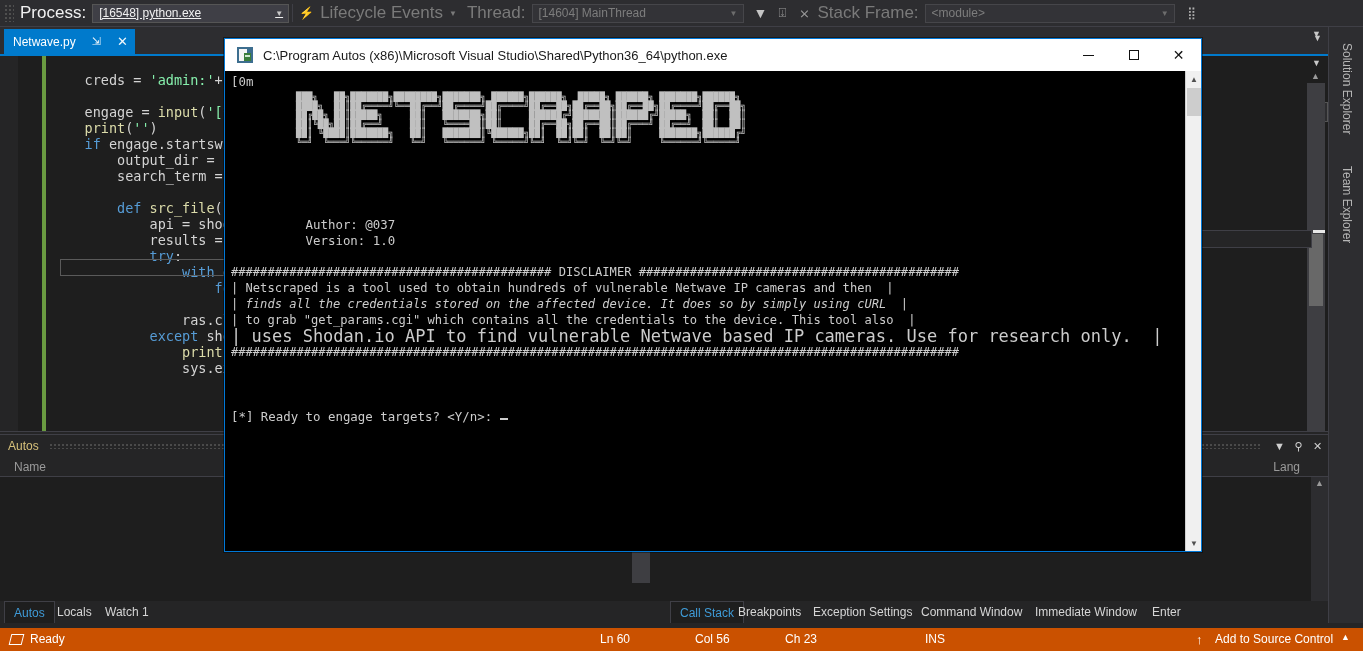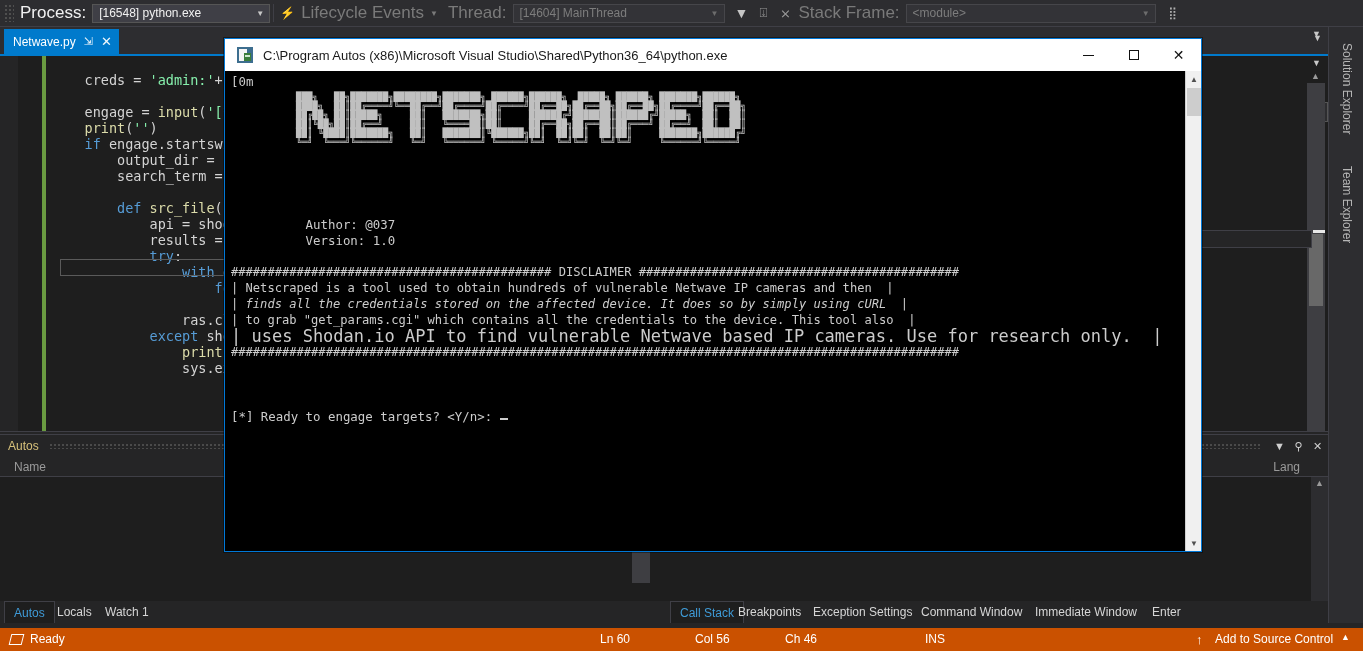--- a/index.html
+++ b/index.html
@@ -13,32 +13,32 @@
   .grip{width:10px;height:18px;background:
      radial-gradient(#555 40%,transparent 41%) 0 0/4px 4px repeat;opacity:.85;margin-right:4px;}
   .tb-label{color:#f1f1f1;font-size:17px;margin:0 6px 0 2px;white-space:nowrap;}
   .tb-label.dim{color:#7a7a7a;}
   .tb-combo{height:19px;background:#3f3f46;border:1px solid #555;display:flex;align-items:center;
     padding:0 2px 0 6px;color:#f1f1f1;font-size:12px;position:relative;}
   .tb-combo.dim{background:#333337;border-color:#46464a;color:#7d7d7d;}
   .tb-combo .cv{flex:1;white-space:nowrap;overflow:hidden;}
   .tb-combo .arw{width:14px;text-align:center;font-size:8px;color:#c8c8c8;}
   .tb-combo.dim .arw{color:#6d6d6d;}
-  .w-proc{width:178px;}
+  .w-proc{width:197px;text-decoration:underline;}
   .w-thread{width:212px;}
   .w-frame{width:250px;}
   .tb-ico{width:22px;height:20px;display:flex;align-items:center;justify-content:center;
     color:#9a9a9a;font-size:12px;}
   .tb-sep{width:1px;height:18px;background:#3f3f46;margin:0 3px;}
 
   
   .editor-wrap{position:absolute;left:0;top:27px;width:1328px;height:407px;background:#1e1e1e;}
   .tabstrip{position:absolute;left:0;top:0;width:1328px;height:27px;background:#2d2d30;}
   .doctab{position:absolute;left:4px;top:2px;height:25px;background:#007acc;color:#fff;
-    display:flex;align-items:center;gap:8px;padding:0 7px 0 9px;font-size:12px;}
+    display:flex;align-items:center;gap:16px;padding:0 7px 0 9px;font-size:12px;}
   .doctab .pin{font-size:11px;opacity:.95;}
   .doctab .x{font-size:13px;opacity:.95;}
   .tabstrip .tsdrop{position:absolute;right:6px;top:6px;color:#c8c8c8;font-size:9px;}
   .tabstrip-line{position:absolute;left:0;top:27px;width:1328px;height:2px;background:#007acc;}
 
   .code-area{position:absolute;left:0;top:29px;width:1328px;height:378px;background:#1e1e1e;
     overflow:hidden;}
   .breakbar{position:absolute;left:0;top:0;width:18px;height:378px;background:#252526;}
   .indbar{position:absolute;left:42px;top:0;width:4px;height:378px;background:#6a9b41;}
   .codelines{position:absolute;left:52px;top:16px;font-family:"DejaVu Sans Mono", monospace;
@@ -265,21 +265,21 @@
   <div class="vtab t2">
       <span>Team Explorer</span>
     </div>
 </div>
 
 <div class="statusbar">
   <div class="sb-flag"></div>
   <span class="sb-item" style="left:30px;">Ready</span>
   <span class="sb-item" style="left:600px;">Ln 60</span>
   <span class="sb-item" style="left:695px;">Col 56</span>
-  <span class="sb-item" style="left:785px;">Ch 46</span>
+  <span class="sb-item" style="left:785px;">Ch 23</span>
   <span class="sb-item" style="left:925px;">INS</span>
   <span class="sb-item" style="left:1196px;font-size:13px;">↑</span>
   <span class="sb-item" style="left:1215px;">Add to Source Control</span>
   <span class="sb-item" style="left:1341px;font-size:9px;">▲</span>
 </div>
 
 <div class="console-win">
   <div class="cw-title">
     <div class="cw-icon">
       <div class="b1"></div>

